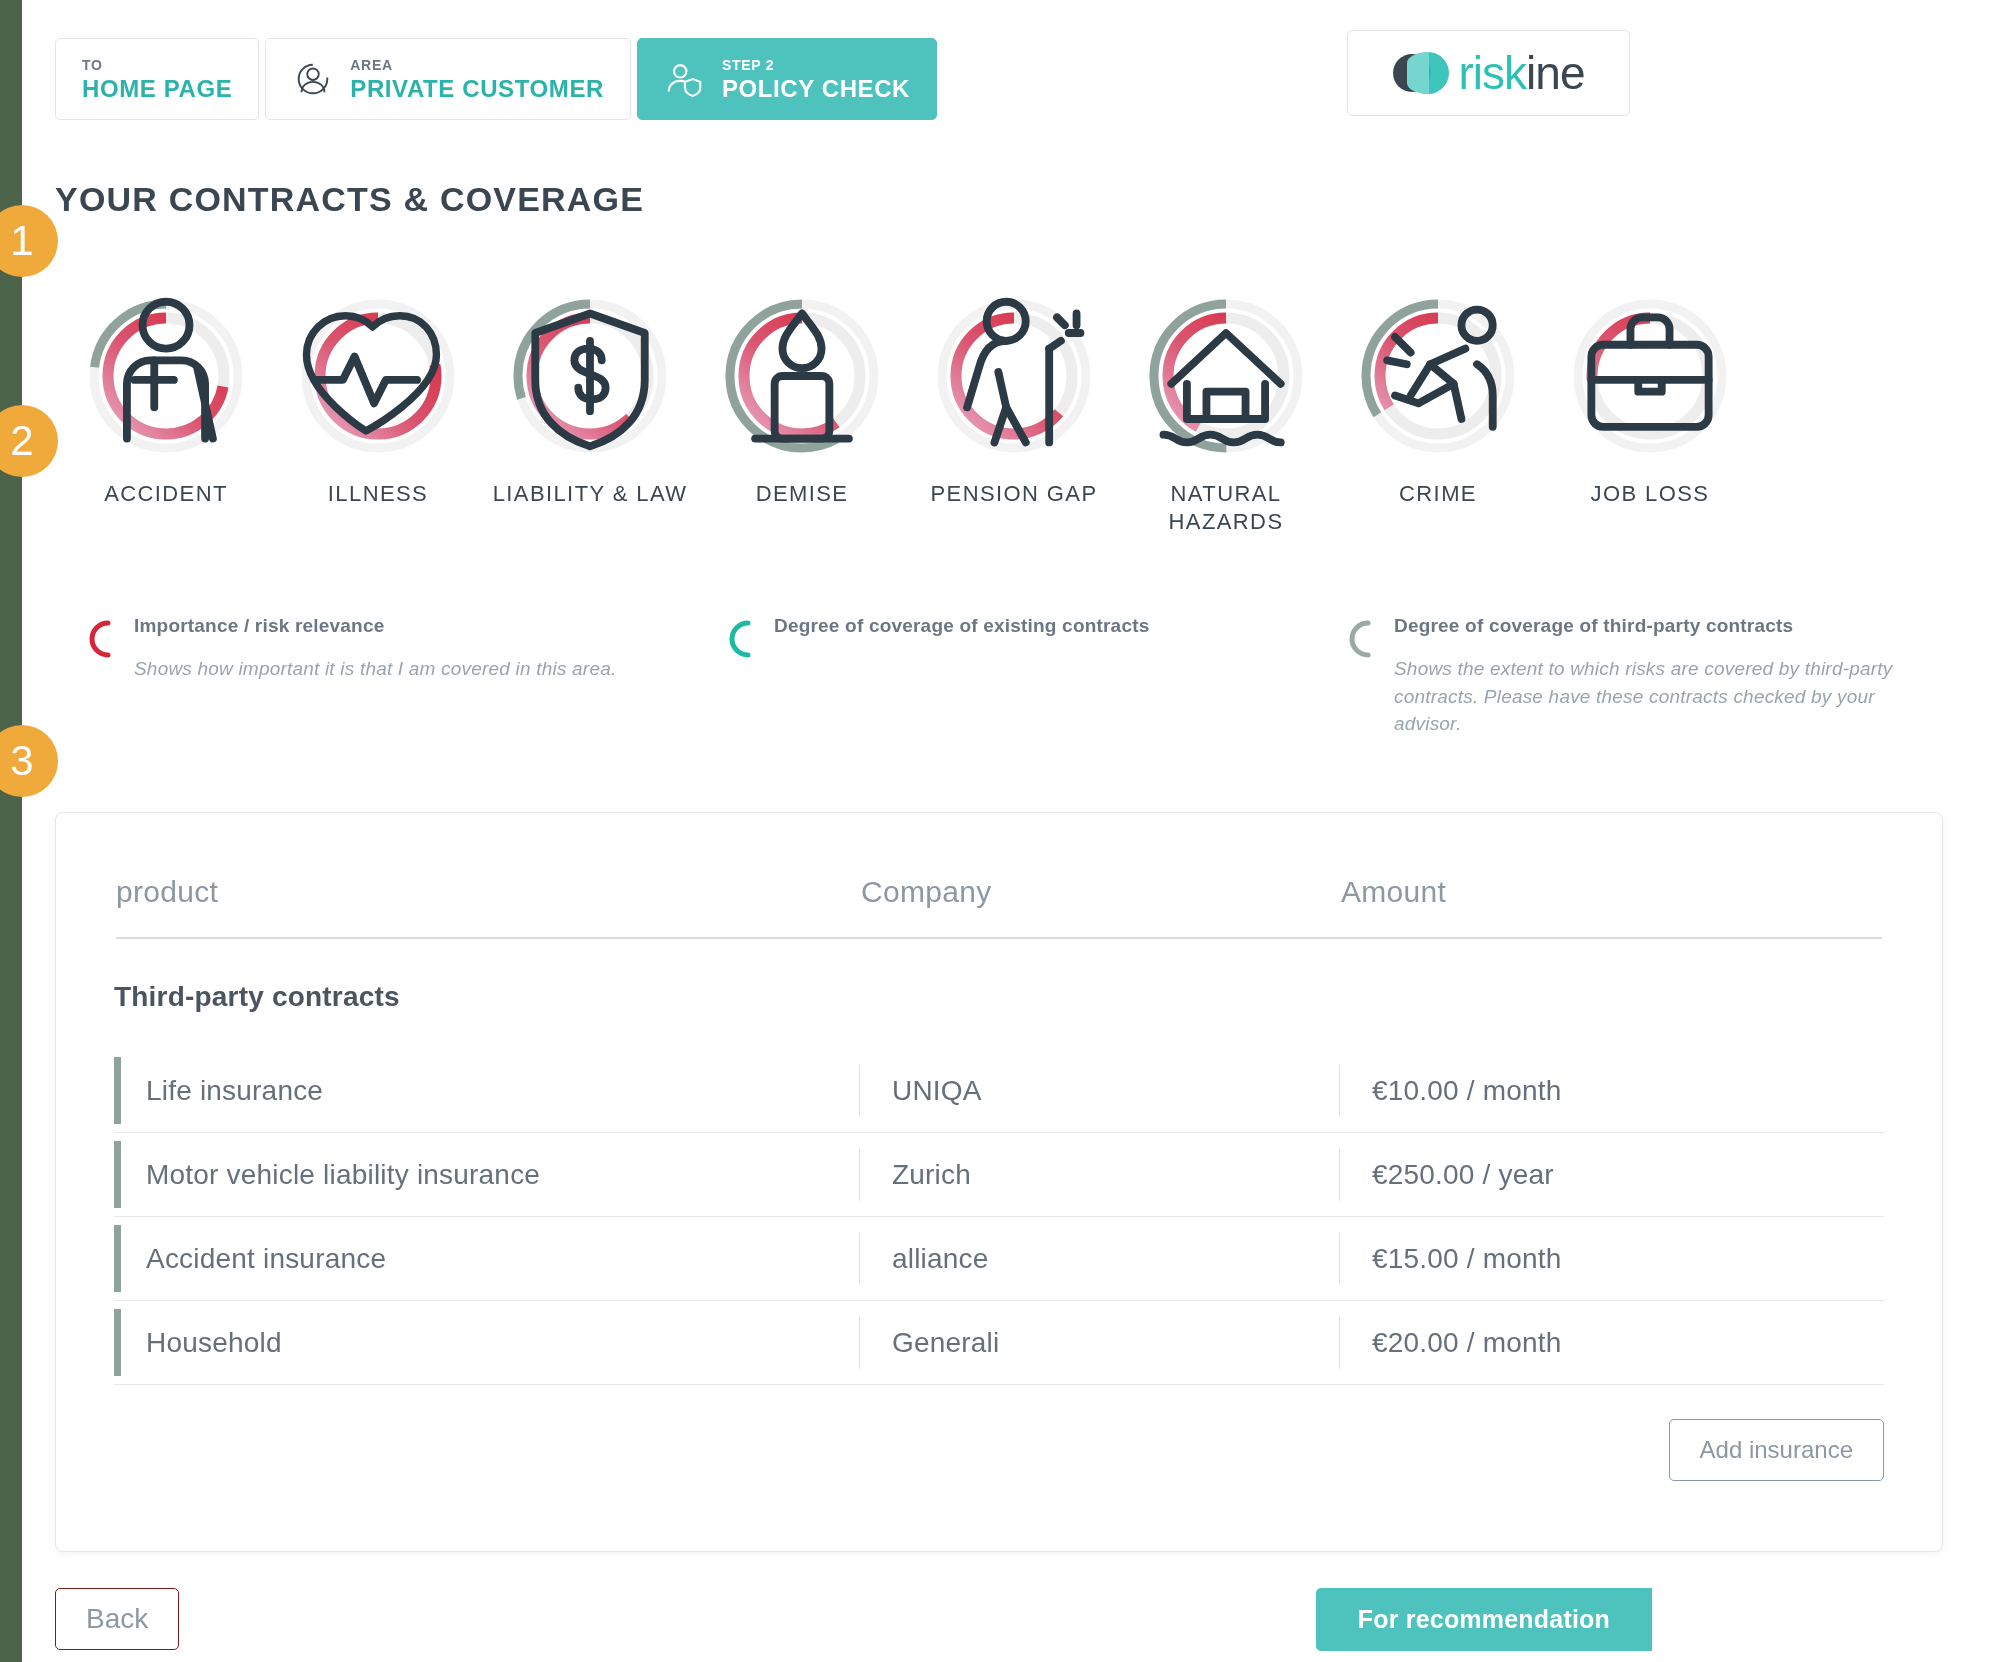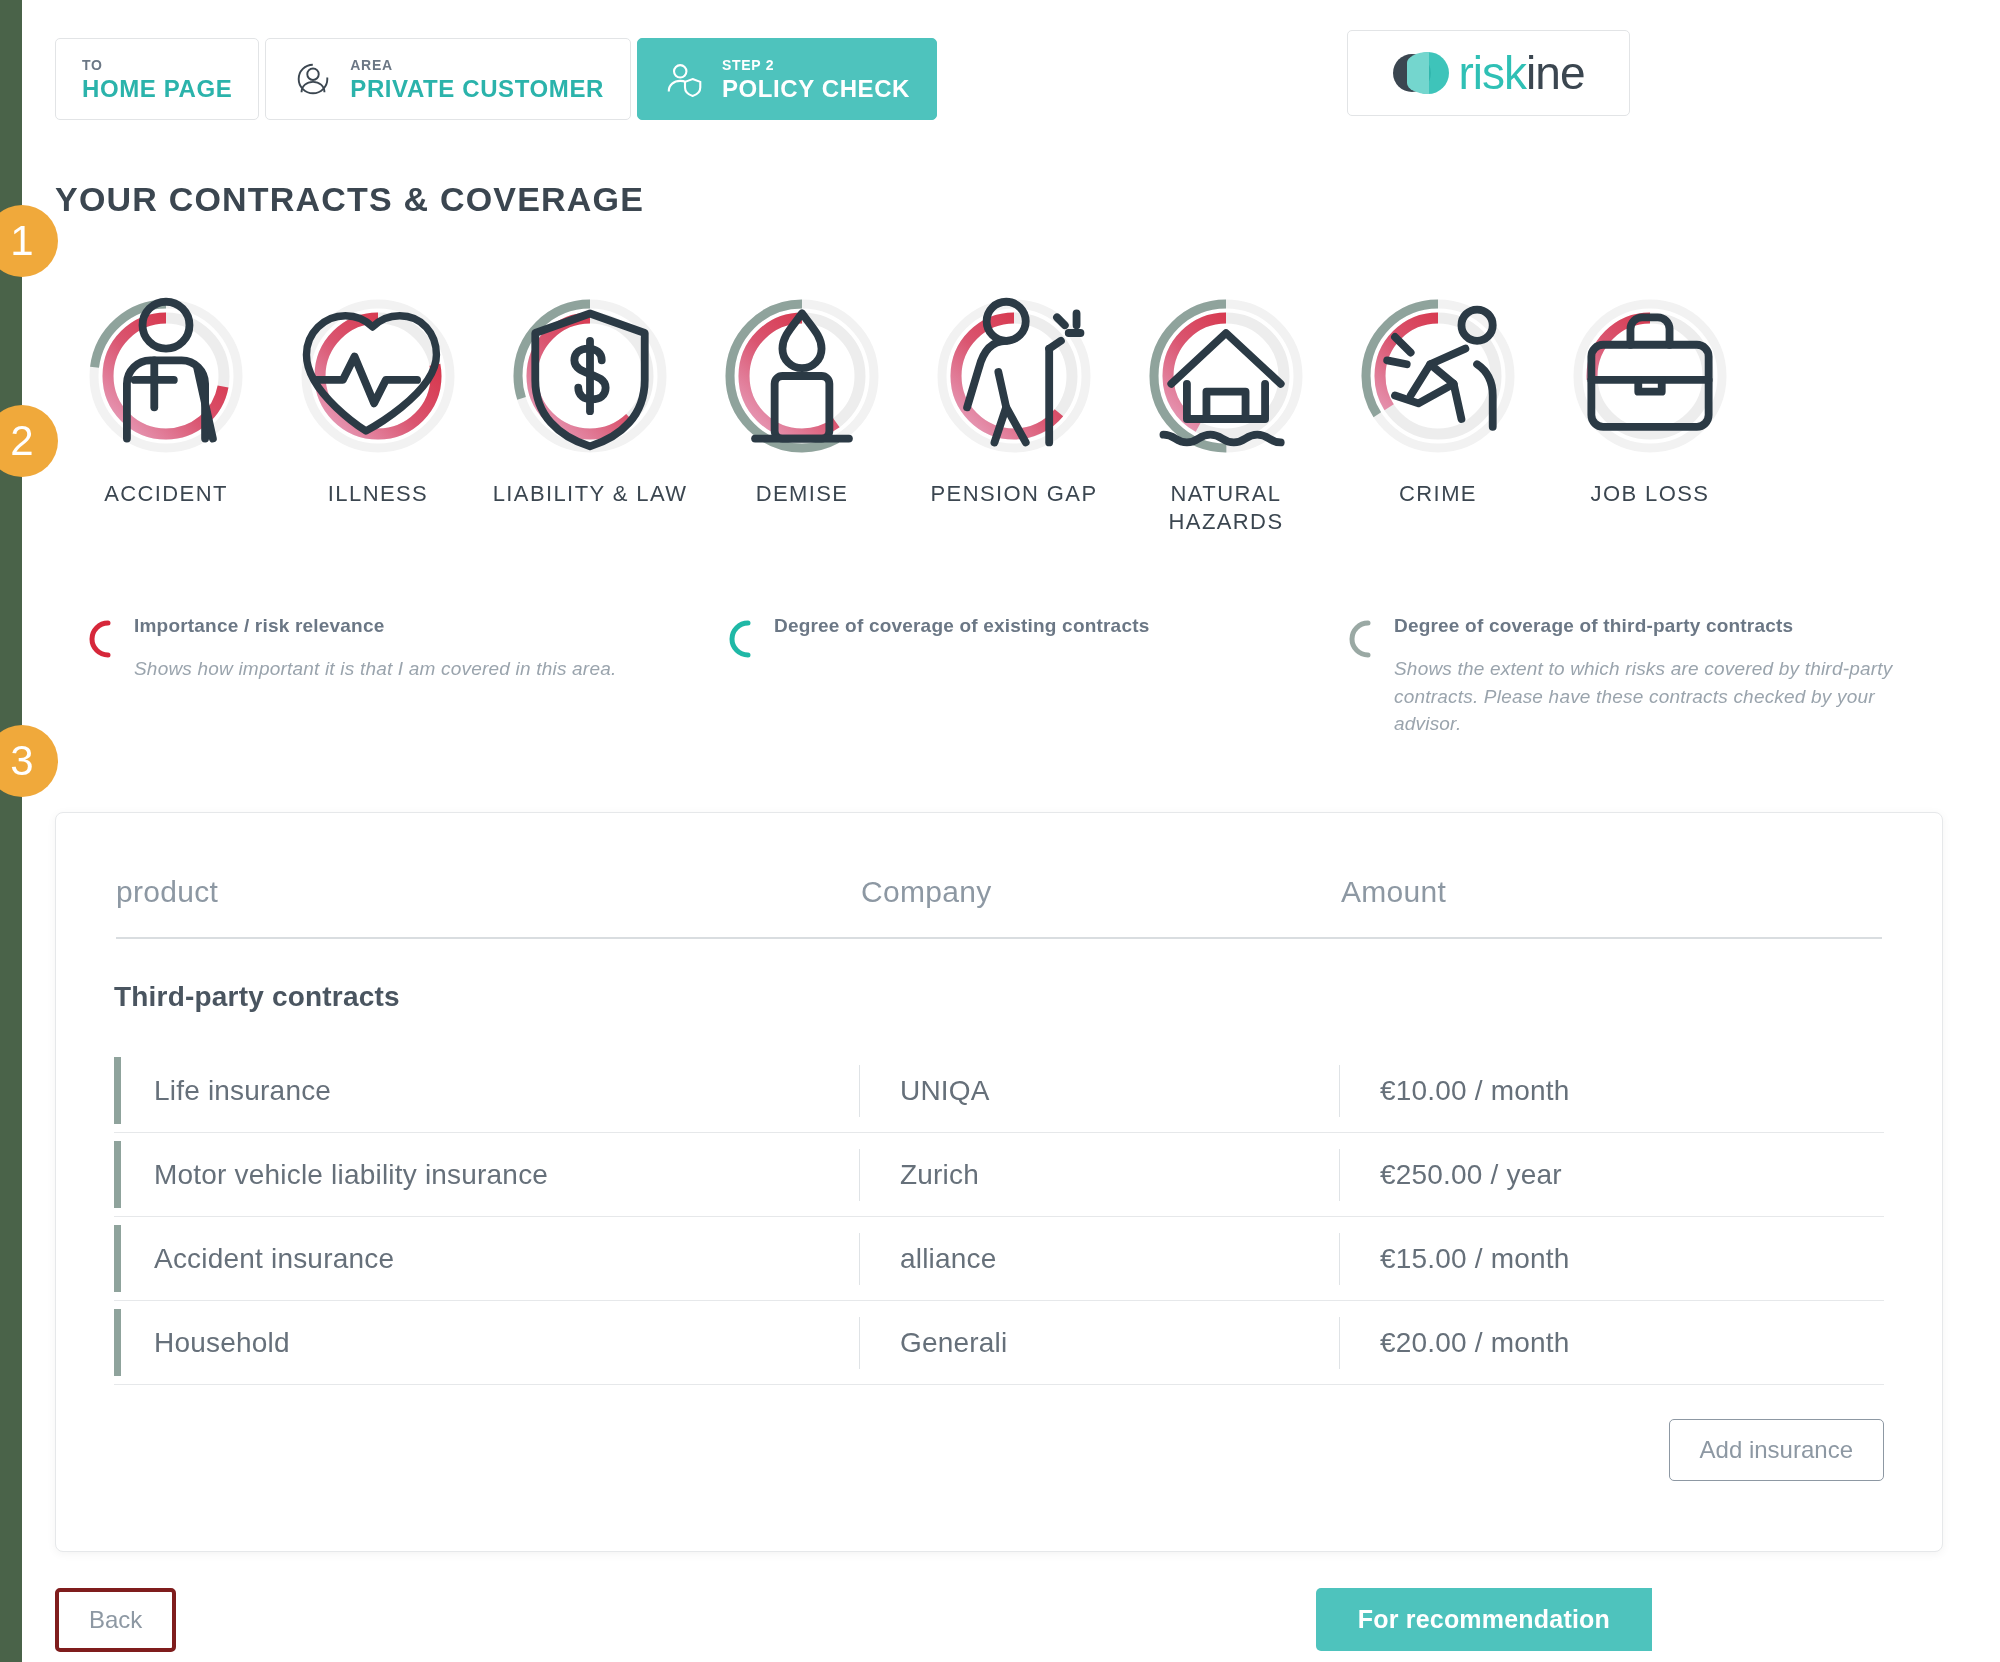--- a/index.html
+++ b/index.html
@@ -150,39 +150,39 @@
     border-bottom: 1px solid #e6e8ea;
     position: relative;
   }
   .row:last-child { border-bottom: 1px solid #e6e8ea; }
   .row-bar {
     position: absolute; left: 0; top: 8px; bottom: 8px; width: 7px;
     background: #8fa39c;
   }
   .cell {
     font-size: 28px; font-weight: 400; color: #66707a; letter-spacing: .2px;
-    padding-left: 40px; height: 52px; display: flex; align-items: center;
+    padding-left: 32px; height: 52px; display: flex; align-items: center;
   }
   .cell.product { width: 745px; }
   .cell.company { width: 480px; border-left: 1px solid #dfe3e6; }
   .cell.amount  { flex: 1; border-left: 1px solid #dfe3e6; }
 
   .add-btn-wrap { display:flex; justify-content:flex-end; padding: 34px 58px 0 0; }
   .add-btn {
     border: 1px solid #8d98a3; border-radius: 5px; background: #fff;
     color: #8d98a3; font-size: 24px; font-weight: 400;
     padding: 16px 30px; cursor: pointer;
     font-family: "Liberation Sans", sans-serif;
   }
 
   
   .back-btn {
     position: absolute; left: 55px; top: 1588px;
-    border: 4px solid #7f1d1d; border-radius: 5px; background: #fff;
-    color: #8d98a3; font-size: 24px; font-weight: 400;
+    border: 1px solid #7f1d1d; border-radius: 5px; background: #fff;
+    color: #8d98a3; font-size: 28px; font-weight: 400;
     padding: 14px 30px; cursor: pointer;
     font-family: "Liberation Sans", sans-serif;
   }
   .rec-btn {
     position: absolute; right: 0; top: 1588px;
     border: none; border-top-left-radius: 5px; border-bottom-left-radius: 5px;
     background: #4ec3bd; color: #fff;
     font-size: 25px; font-weight: 700; letter-spacing: .2px;
     padding: 17px 42px; cursor: pointer;
     font-family: "Liberation Sans", sans-serif;

